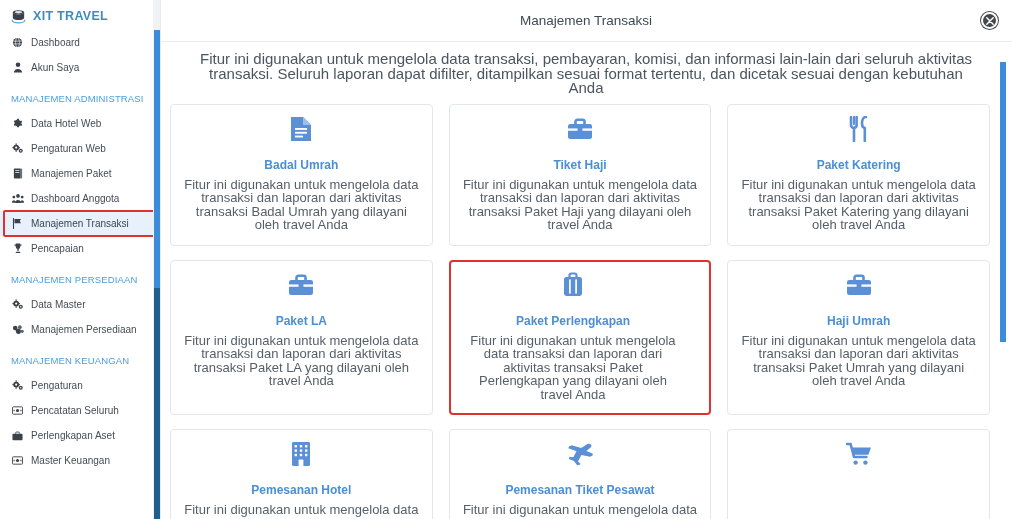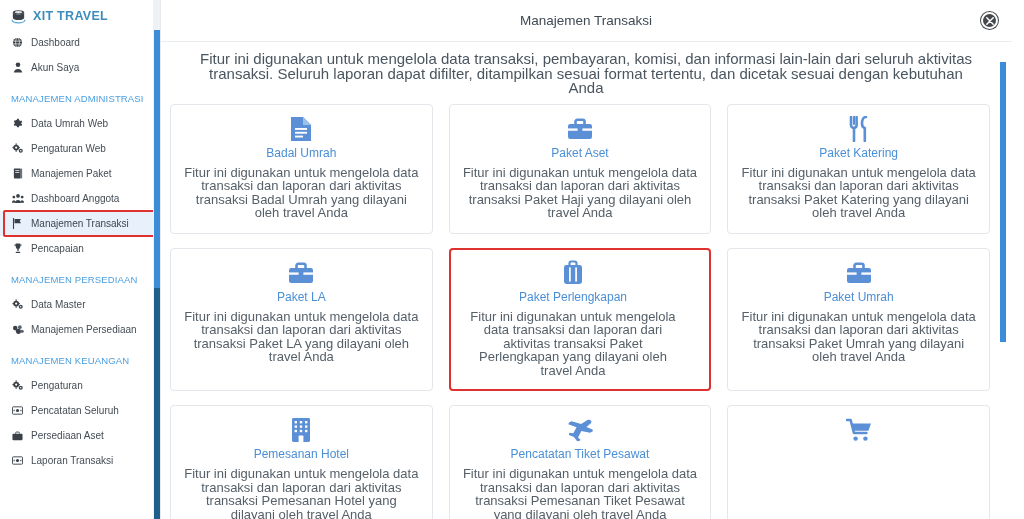--- a/index.html
+++ b/index.html
@@ -120,22 +120,22 @@
     border: 2px solid #e03131;
     padding: 11px 25px 12px 11px;
   }
   .card-icon {
     height: 24px; margin-bottom: 4px;
     display: flex; align-items: center; justify-content: center;
     color: #5b8fd6;
   }
   .card-icon svg { display: block; }
   .card-title {
-    color: #4a8fd6; font-size: 12px; font-weight: 400;
-    margin-bottom: 5px; line-height: 16px;
+    color: #4a8fd6; font-size: 12px; font-weight: 700;
+    margin-bottom: 5px; line-height: 16px; margin-top: 12px;
   }
   .card-desc {
     color: #555f68; font-size: 13px; line-height: 13.5px;
   }
   
   #main-scroll-track {
     position: absolute; top: 60px; right: 5px; width: 8px; height: 459px;
     background: transparent;
   }
   #main-scroll-thumb {
@@ -184,21 +184,21 @@
           </span>
           <span class="nav-label">Akun Saya</span>
         </div>
         <div class="nav-header">MANAJEMEN ADMINISTRASI</div>
         <div class="nav-item">
           <span class="ni">
             <svg width="11" height="11" viewBox="0 0 24 24">
               <path fill="#3a4149" d="M12 8.2a3.8 3.8 0 100 7.6 3.8 3.8 0 000-7.6zm9.3 3.8c0-.6-.06-1.2-.16-1.7l2.1-1.6-2.1-3.6-2.5 1a8.9 8.9 0 00-2.9-1.7L15.3.8h-4.2l-.4 2.6a8.9 8.9 0 00-2.9 1.7l-2.5-1-2.1 3.6 2.1 1.6c-.1.55-.16 1.1-.16 1.7s.06 1.15.16 1.7l-2.1 1.6 2.1 3.6 2.5-1a8.9 8.9 0 002.9 1.7l.4 2.6h4.2l.4-2.6a8.9 8.9 0 002.9-1.7l2.5 1 2.1-3.6-2.1-1.6c.1-.55.16-1.1.16-1.7z" transform="scale(.92) translate(1,1)"></path>
             </svg>
           </span>
-          <span class="nav-label">Data Umrah Web</span>
+          <span class="nav-label">Data Hotel Web</span>
         </div>
         <div class="nav-item">
           <span class="ni">
             <svg width="12" height="11" viewBox="0 0 26 24">
               <circle cx="9" cy="10" r="6.4" fill="#3a4149"></circle>
               <circle cx="9" cy="10" r="2.4" fill="#fff"></circle>
               <circle cx="19" cy="17" r="4.4" fill="#3a4149"></circle>
               <circle cx="19" cy="17" r="1.6" fill="#fff"></circle>
               <g fill="#3a4149">
                 <rect x="7.6" y="1" width="2.8" height="3"></rect>
@@ -313,32 +313,32 @@
           </span>
           <span class="nav-label">Pencatatan Seluruh</span>
         </div>
         <div class="nav-item">
           <span class="ni">
             <svg width="11" height="10" viewBox="0 0 24 20">
               <rect x="1" y="5" width="22" height="14" rx="2" fill="#3a4149"></rect>
               <path d="M8 5V3a1.6 1.6 0 011.6-1.6h4.8A1.6 1.6 0 0116 3v2" fill="none" stroke="#3a4149" stroke-width="2"></path>
             </svg>
           </span>
-          <span class="nav-label">Persediaan Aset</span>
+          <span class="nav-label">Perlengkapan Aset</span>
         </div>
         <div class="nav-item">
           <span class="ni">
             <svg width="11" height="11" viewBox="0 0 24 20">
               <rect x="1" y="2" width="22" height="16" rx="1.6" fill="none" stroke="#3a4149" stroke-width="2"></rect>
               <circle cx="12" cy="10" r="3.4" fill="#3a4149"></circle>
               <rect x="3.4" y="8.4" width="2.4" height="3.2" fill="#3a4149"></rect>
               <rect x="18.2" y="8.4" width="2.4" height="3.2" fill="#3a4149"></rect>
             </svg>
           </span>
-          <span class="nav-label">Laporan Transaksi</span>
+          <span class="nav-label">Master Keuangan</span>
         </div>
       </nav>
 
     <div id="side-scroll-track"></div>
     <div id="side-scroll-thumb-top"></div>
     <div id="side-scroll-thumb-bot"></div>
 
   </aside>
 
   <section id="main">
@@ -374,21 +374,21 @@
           </div>
           <div class="card">
             <div class="card-icon">
               <svg width="26" height="24" viewBox="0 0 26 24">
                 <rect x="1" y="7" width="24" height="15" rx="2.2" fill="#5b8fd6"></rect>
                 <path d="M8.5 7V4.6c0-1 .8-1.8 1.8-1.8h5.4c1 0 1.8.8 1.8 1.8V7" fill="none" stroke="#5b8fd6" stroke-width="2.6"></path>
                 <rect x="1" y="11.4" width="24" height="2.4" fill="#ffffff" opacity=".95"></rect>
                 <rect x="10.6" y="10.4" width="4.8" height="4.4" rx="1" fill="#5b8fd6"></rect>
               </svg>
             </div>
-            <div class="card-title">Paket Aset</div>
+            <div class="card-title">Tiket Haji</div>
             <div class="card-desc">Fitur ini digunakan untuk mengelola data transaksi dan laporan dari aktivitas transaksi Paket Haji yang dilayani oleh travel Anda</div>
           </div>
           <div class="card">
             <div class="card-icon">
               <svg width="22" height="26" viewBox="0 0 22 26">
                 <path d="M3 1v8a3 3 0 003 3v13" fill="none" stroke="#5b8fd6" stroke-width="2.6" stroke-linecap="round"></path>
                 <path d="M8.6 1v8a3 3 0 01-2.6 3" fill="none" stroke="#5b8fd6" stroke-width="2.6" stroke-linecap="round"></path>
                 <path d="M6 1v7" stroke="#5b8fd6" stroke-width="2.2" stroke-linecap="round"></path>
                 <path d="M18 1c-2.6 0-4 3-4 6.5 0 2.6 1.3 4.2 2.8 4.6V25" fill="none" stroke="#5b8fd6" stroke-width="2.6" stroke-linecap="round" stroke-linejoin="round"></path>
               </svg>
@@ -424,21 +424,21 @@
           </div>
           <div class="card">
             <div class="card-icon">
               <svg width="26" height="24" viewBox="0 0 26 24">
                 <rect x="1" y="7" width="24" height="15" rx="2.2" fill="#5b8fd6"></rect>
                 <path d="M8.5 7V4.6c0-1 .8-1.8 1.8-1.8h5.4c1 0 1.8.8 1.8 1.8V7" fill="none" stroke="#5b8fd6" stroke-width="2.6"></path>
                 <rect x="1" y="11.4" width="24" height="2.4" fill="#ffffff" opacity=".95"></rect>
                 <rect x="10.6" y="10.4" width="4.8" height="4.4" rx="1" fill="#5b8fd6"></rect>
               </svg>
             </div>
-            <div class="card-title">Paket Umrah</div>
+            <div class="card-title">Haji Umrah</div>
             <div class="card-desc">Fitur ini digunakan untuk mengelola data transaksi dan laporan dari aktivitas transaksi Paket Umrah yang dilayani oleh travel Anda</div>
           </div>
           <div class="card">
             <div class="card-icon">
               <svg width="20" height="26" viewBox="0 0 20 26">
                 <rect x="1" y="1" width="18" height="24" rx="1.4" fill="#5b8fd6"></rect>
                 <g fill="#ffffff">
                   <rect x="3.6" y="4" width="2.4" height="2.4"></rect>
                   <rect x="8.8" y="4" width="2.4" height="2.4"></rect>
                   <rect x="14" y="4" width="2.4" height="2.4"></rect>
@@ -454,21 +454,21 @@
             </div>
             <div class="card-title">Pemesanan Hotel</div>
             <div class="card-desc">Fitur ini digunakan untuk mengelola data transaksi dan laporan dari aktivitas transaksi Pemesanan Hotel yang dilayani oleh travel Anda</div>
           </div>
           <div class="card">
             <div class="card-icon">
               <svg width="28" height="24" viewBox="0 0 28 24">
                 <path d="M26.4 11.4c.6.5.6 1.6 0 2.1l-2.2 1.2-8.8-1.6-3.4 6.3 2.2 2.1c.4.4.2 1.1-.4 1.2l-2.6.5-3.3-4.1-4.9-2.1.4-2.2 3.9.5 3.3-6-8.3-3.1L3 4.6l2.5-1.3 9.7 2.8 6.2-4c1.1-.7 2.5-.6 3.4.3.9.9.8 2.3-.2 3.1l-4.2 3.4z" fill="#5b8fd6"></path>
               </svg>
             </div>
-            <div class="card-title">Pencatatan Tiket Pesawat</div>
+            <div class="card-title">Pemesanan Tiket Pesawat</div>
             <div class="card-desc">Fitur ini digunakan untuk mengelola data transaksi dan laporan dari aktivitas transaksi Pemesanan Tiket Pesawat yang dilayani oleh travel Anda</div>
           </div>
           <div class="card">
             <div class="card-icon">
               <svg width="26" height="24" viewBox="0 0 26 24">
                 <path d="M1 2h3.6l3.4 13h12.4" fill="none" stroke="#5b8fd6" stroke-width="2.6" stroke-linecap="round" stroke-linejoin="round"></path>
                 <path d="M6 5.4h19l-2.6 7.4H7.6z" fill="#5b8fd6"></path>
                 <circle cx="9.6" cy="20.6" r="2.2" fill="#5b8fd6"></circle>
                 <circle cx="19.4" cy="20.6" r="2.2" fill="#5b8fd6"></circle>
               </svg>

